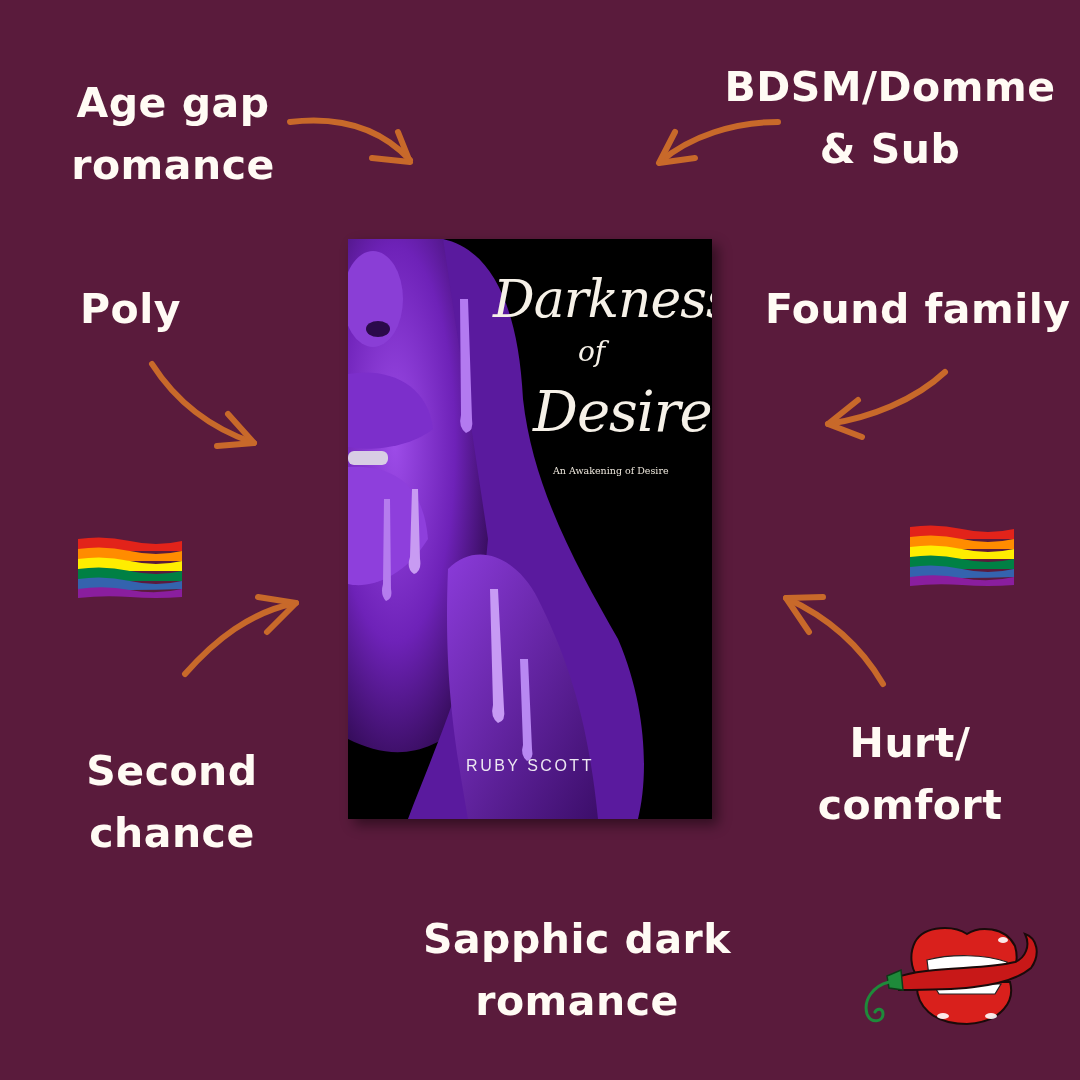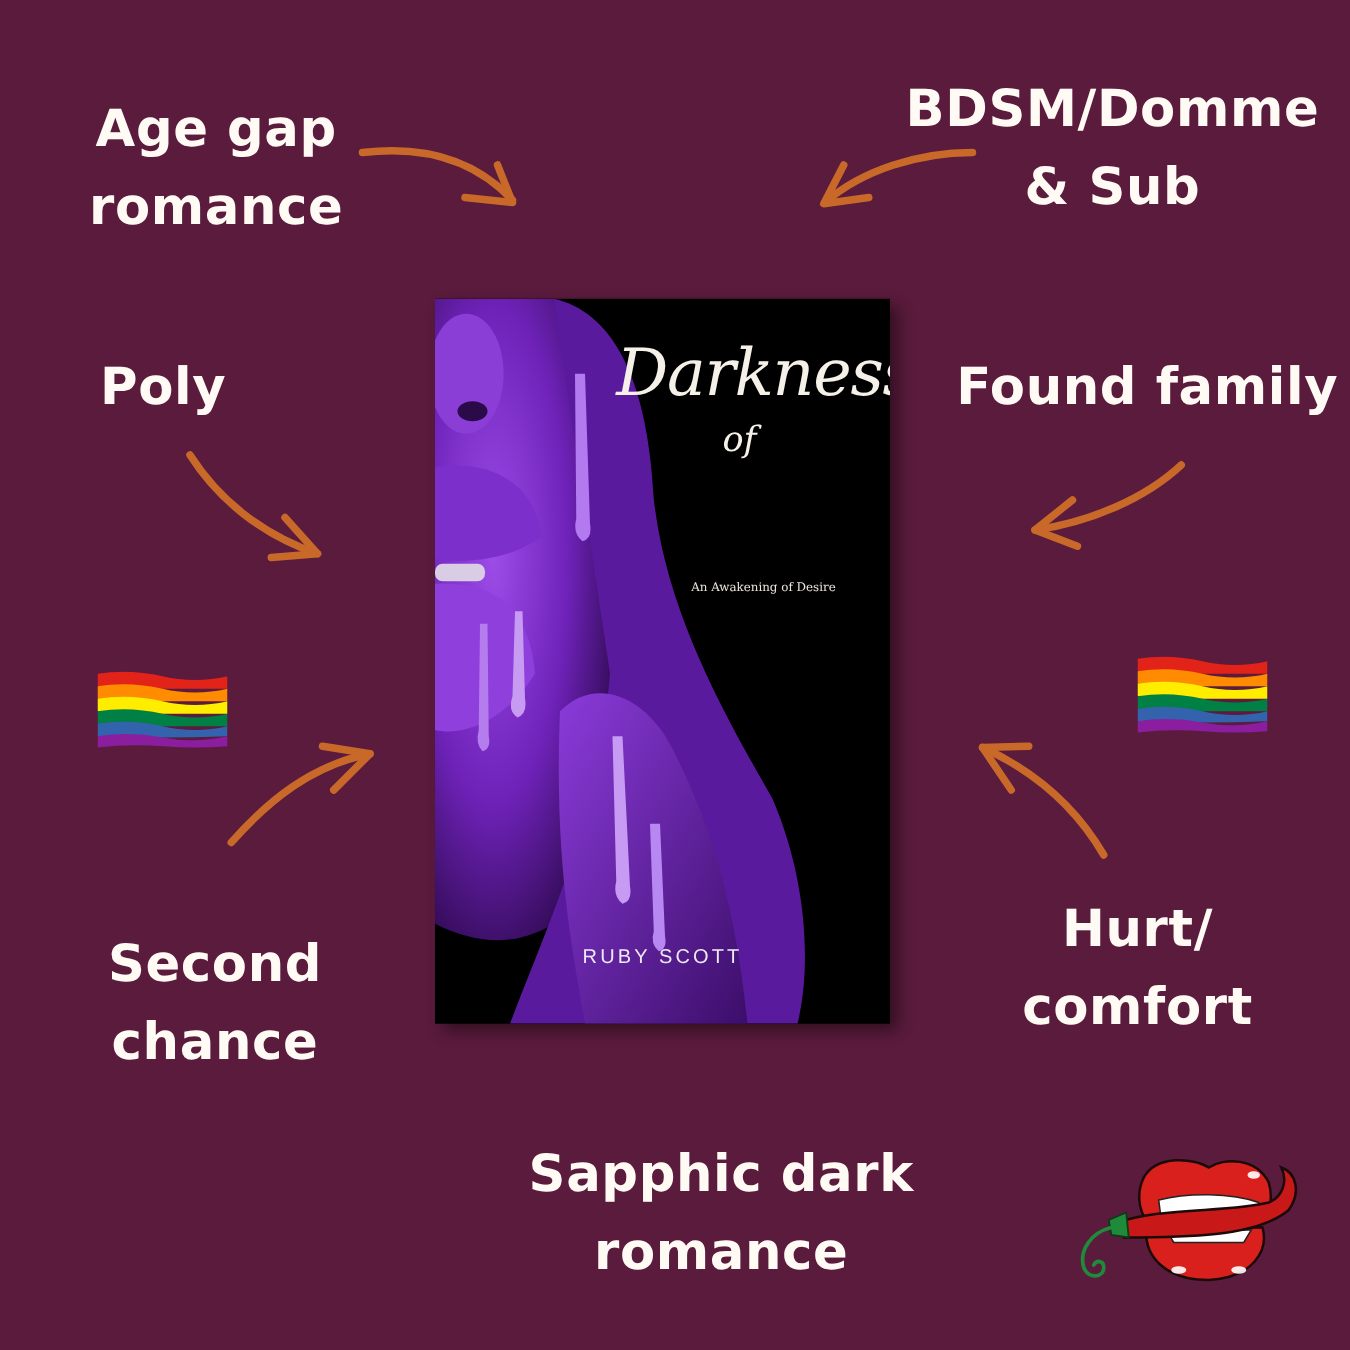--- a/index.html
+++ b/index.html
@@ -152,20 +152,21 @@
 
     <path d="M95 0 C140 10, 170 60, 175 160 C185 250, 230 330, 270 400 C300 470, 300 540, 290 580 L60 580 C90 500, 130 420, 140 300 Z" fill="#5A1A9E"></path>
     <path d="M120 60 L124 180 Q126 192 118 194 Q110 188 113 176 L112 60 Z" fill="#B37AF0"></path>
 
     <path d="M100 330 C130 300, 170 320, 190 360 C220 420, 240 480, 250 580 L120 580 C110 520, 95 450, 100 330 Z" fill="url(#hand)"></path>
     <path d="M150 350 L156 470 Q158 482 150 484 Q142 478 145 466 L142 350 Z" fill="#C79AF4"></path>
     <path d="M180 420 L184 510 Q186 520 179 522 Q172 516 175 506 L172 420 Z" fill="#B888F2"></path>
   </svg>
   <div class="title-script t1">Darkness</div>
   <div class="title-script t2">of</div>
+  <div class="title-script t3">Desire</div>
   <div class="subtitle">An Awakening of Desire</div>
   <div class="author">RUBY SCOTT</div>
 </div>
 
 <svg class="lips" width="190" height="110" viewBox="0 0 190 110">
 
   <path d="M60 22 C70 4, 100 6, 112 14 C124 6, 150 6, 160 26 C164 40, 160 52, 155 56 L62 56 C56 48, 54 34, 60 22 Z" fill="#D9201C" stroke="#1A0A0A" stroke-width="2"></path>
 
   <path d="M62 62 L155 62 C160 80, 148 102, 112 104 C78 104, 60 86, 62 62 Z" fill="#D9201C" stroke="#1A0A0A" stroke-width="2"></path>
 

